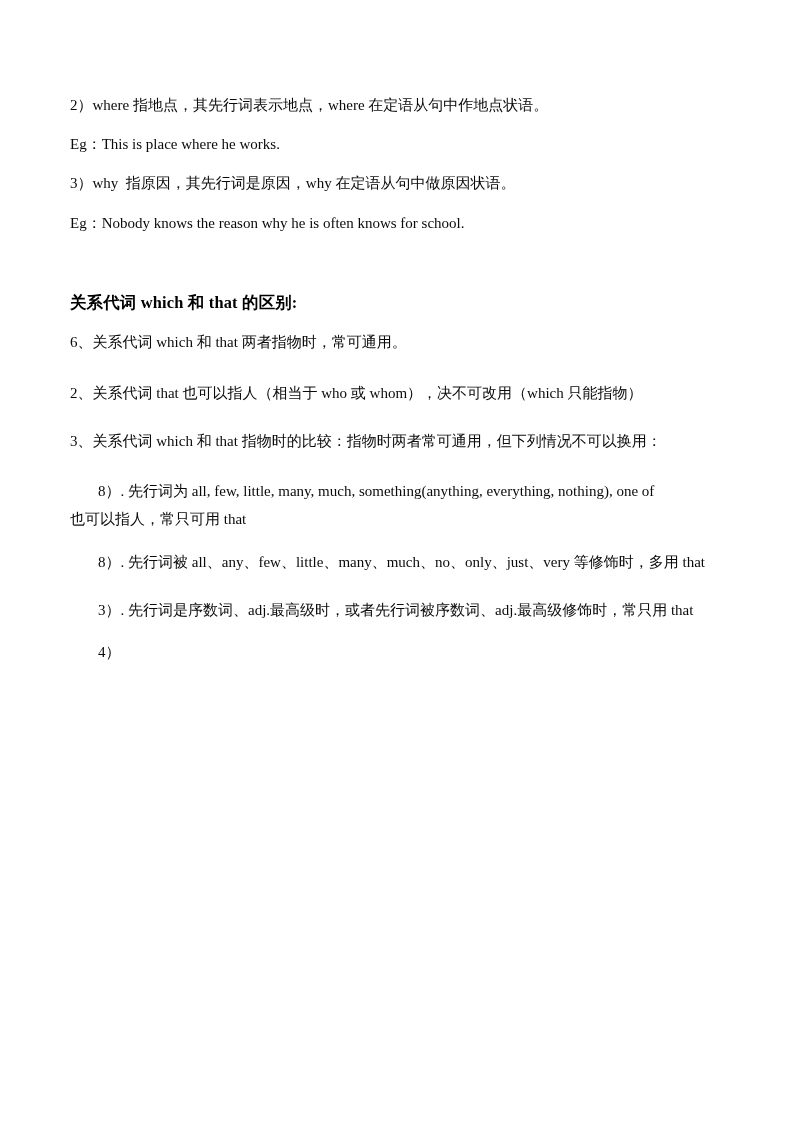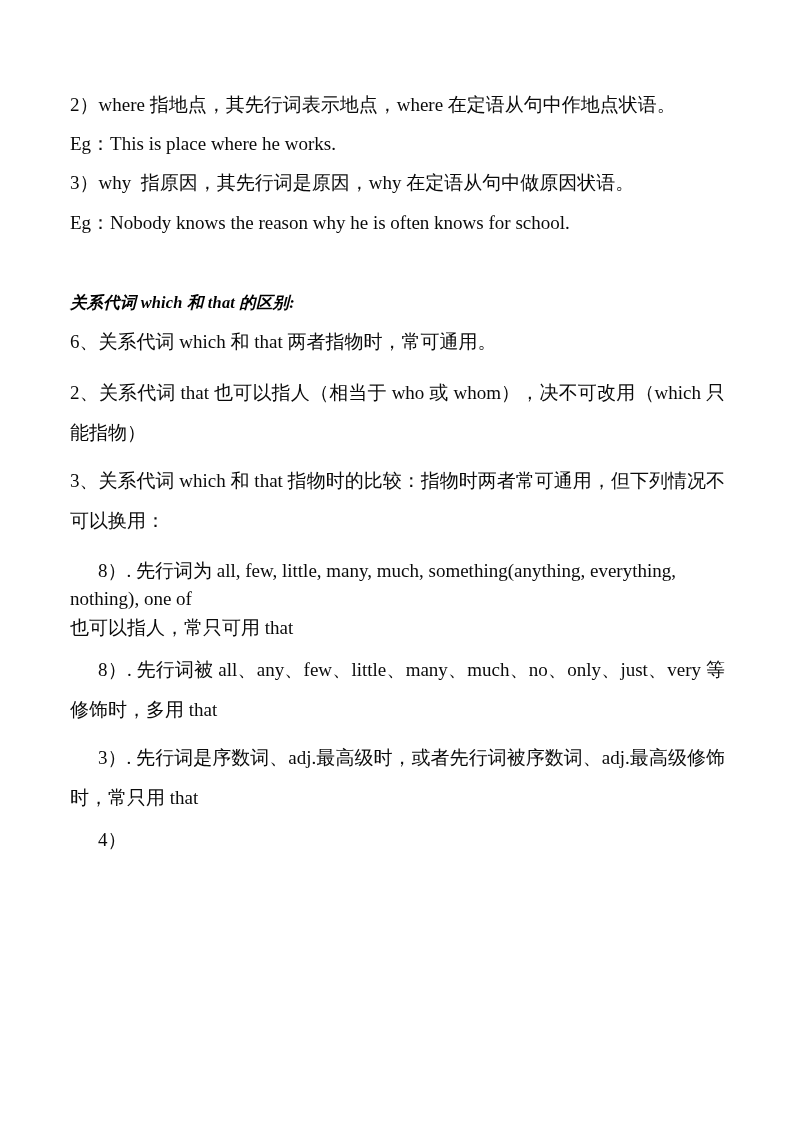--- a/index.html
+++ b/index.html
@@ -28,21 +28,21 @@
 
   .content {
     position: absolute;
     left: 70px;
     top: 97px;
     width: 655px;
   }
 
   
   .p {
-    font-size: 19px;
+    font-size: 15px;
     line-height: 16.2px;
     color: #0a0a0a;
     text-align: justify;
     text-justify: inter-ideograph;
     margin: 0;
     white-space: pre-wrap;
     word-break: break-word;
   }
 
   
@@ -50,21 +50,20 @@
     margin-bottom: 23px;
   }
 
   .heading {
     font-weight: bold;
     font-size: 16.4px;
     line-height: 16.4px;
     color: #000000;
     margin: 0 0 23px 0;
     letter-spacing: 0.2px;
-    font-style: italic;
   }
 
   
   .wrap2 {
     line-height: 40px;
     margin-bottom: 0px;
   }
 
   
   .tight {

